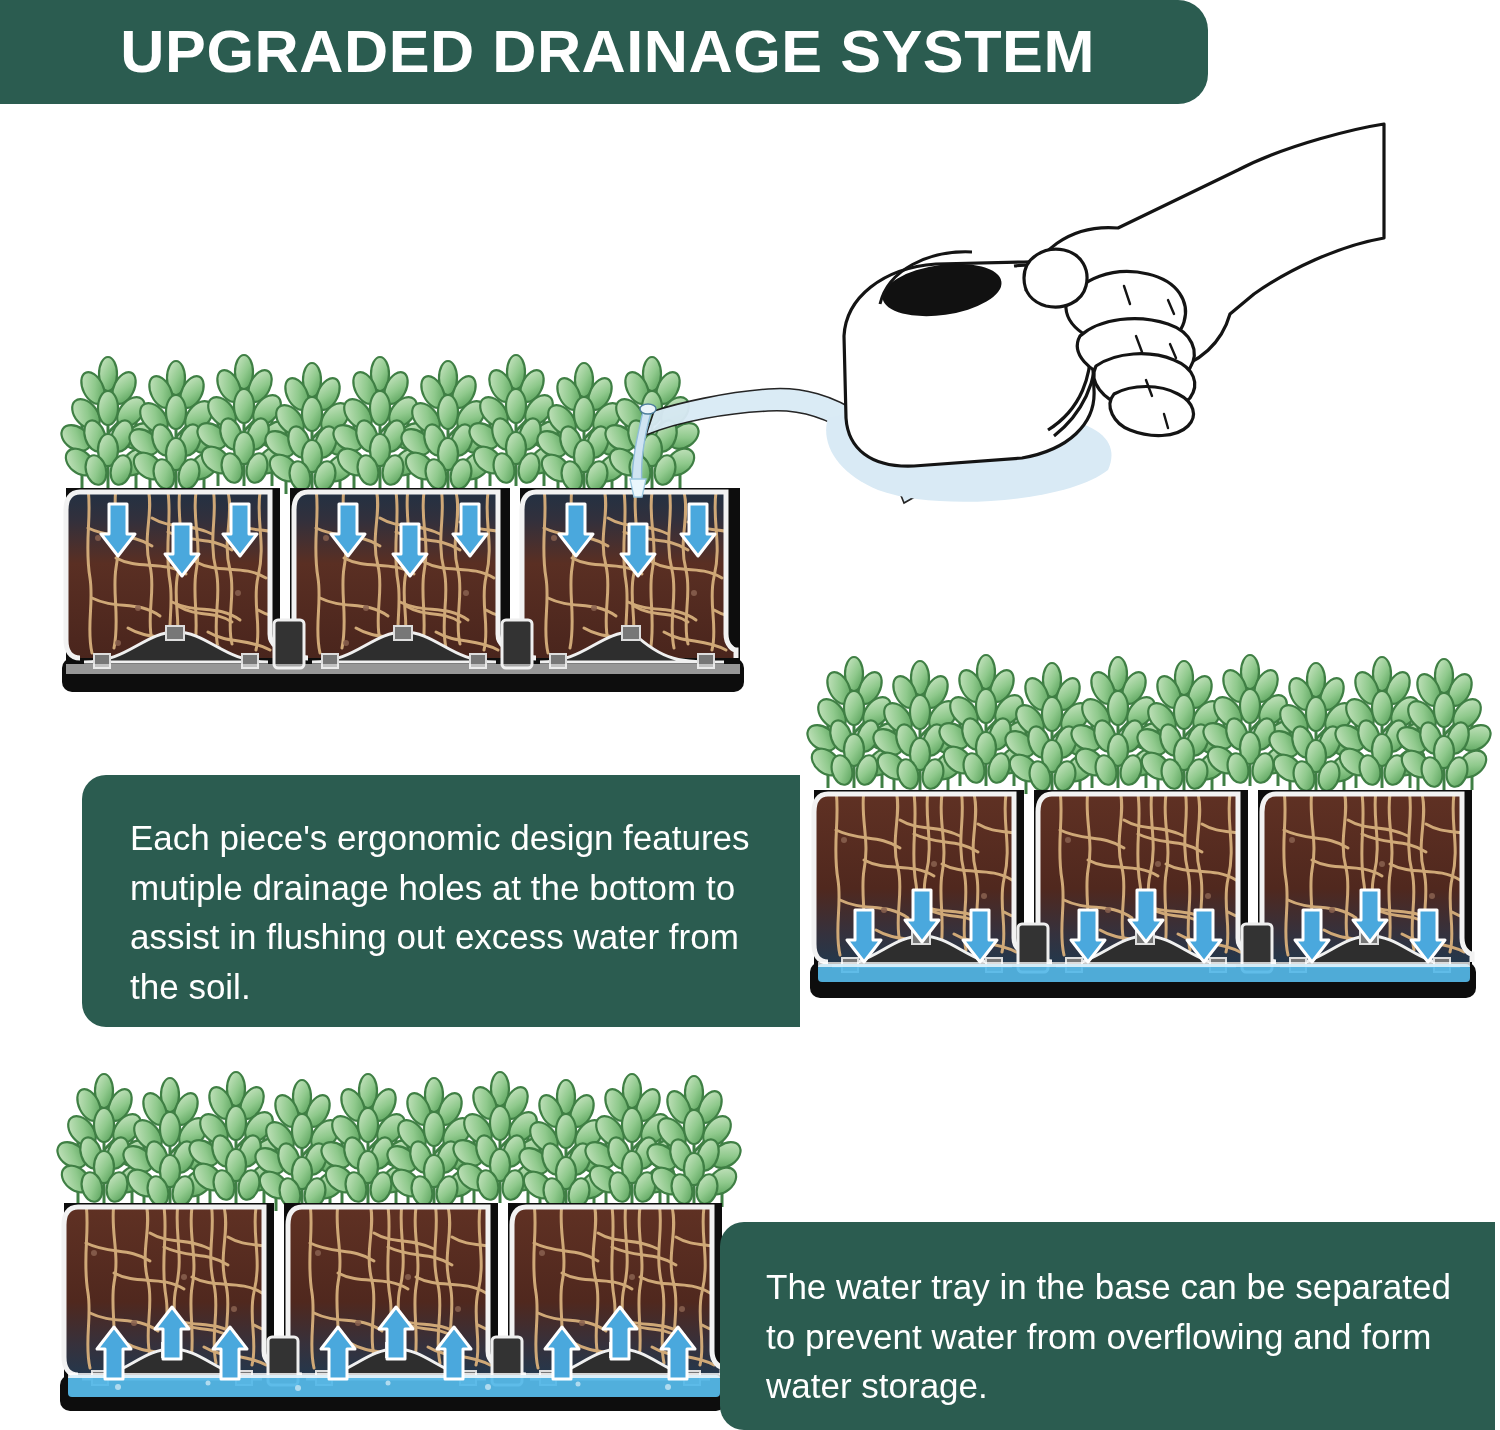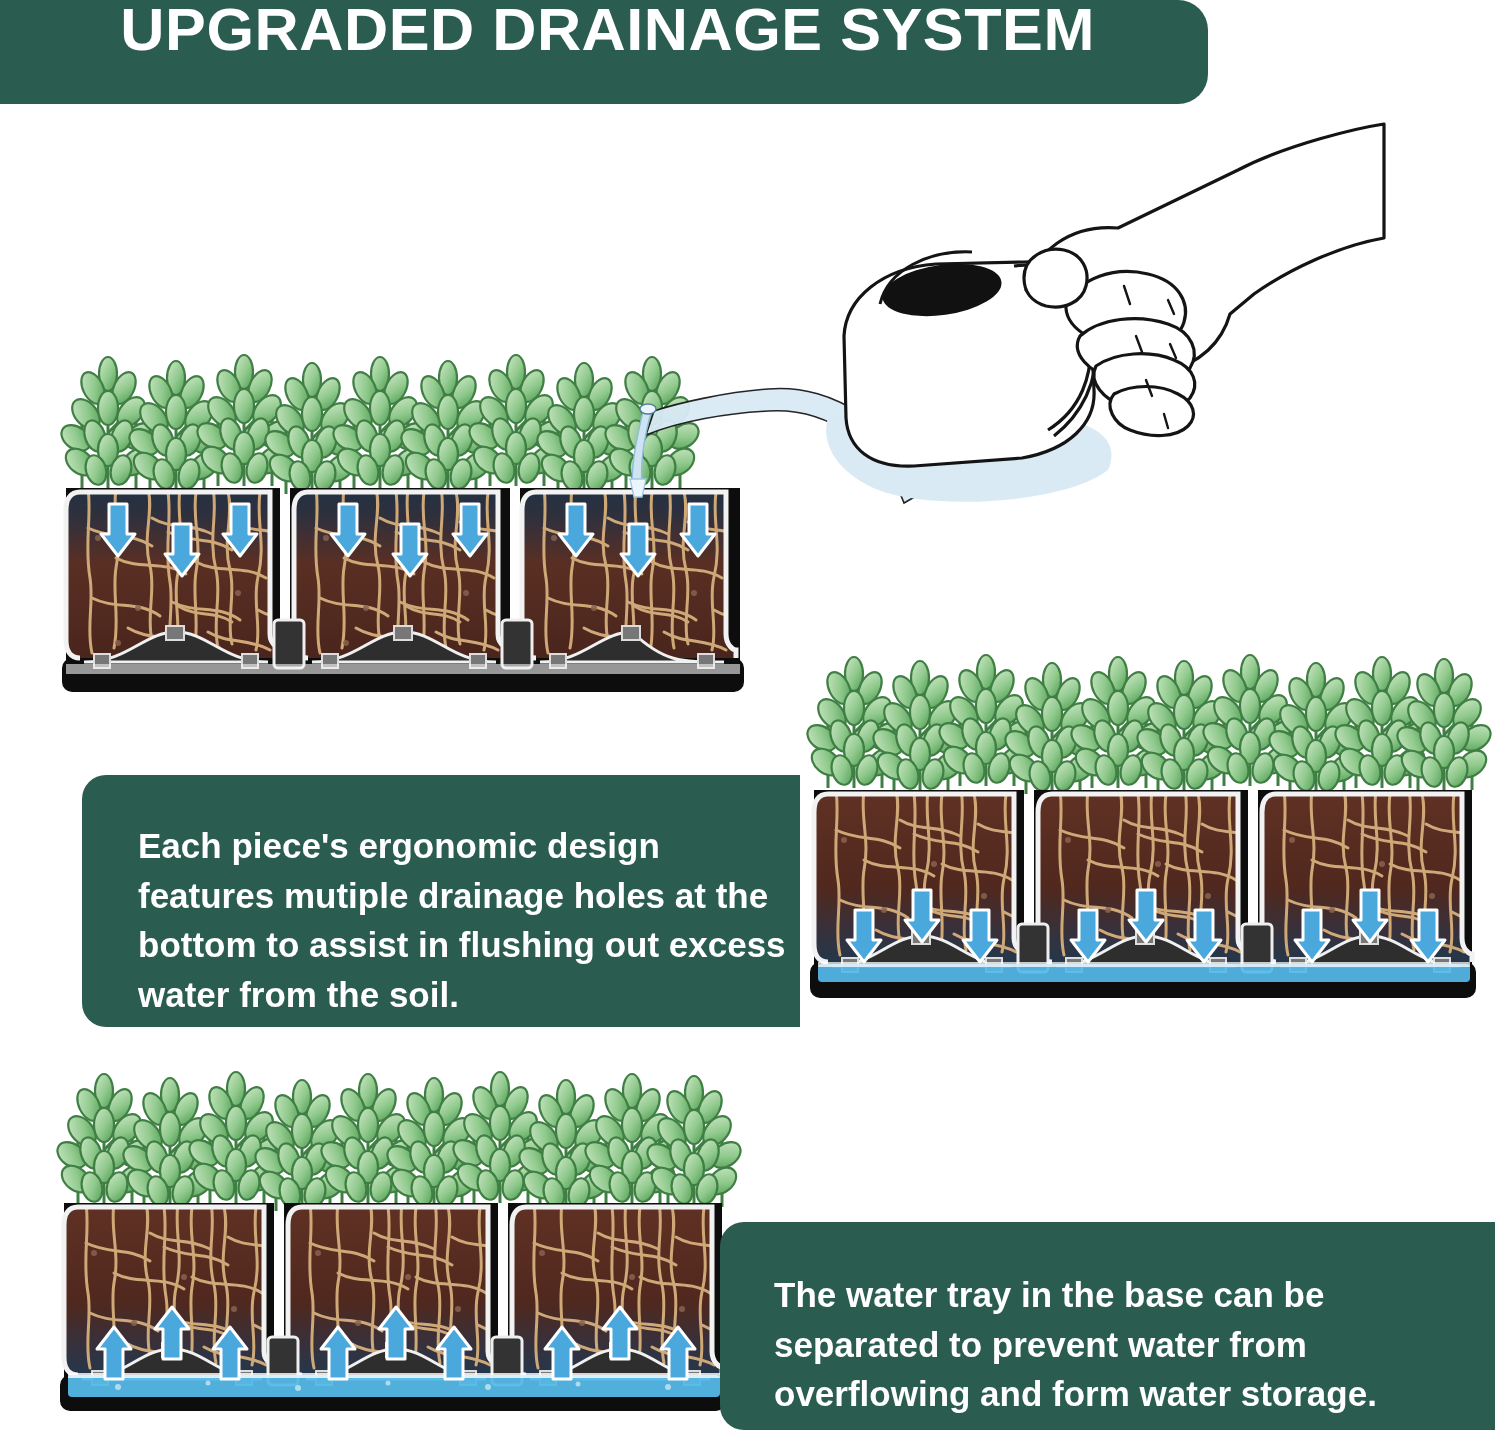--- a/index.html
+++ b/index.html
@@ -4,31 +4,31 @@
 <style>
   html,body{margin:0;padding:0;background:#ffffff;}
   body{width:1500px;height:1430px;position:relative;overflow:hidden;
        font-family:"Liberation Sans","DejaVu Sans",sans-serif;}
 
   
   .banner{
     position:absolute;left:0;top:0;width:1208px;height:104px;
     background:#2b5c50;
     border-top-right-radius:30px;border-bottom-right-radius:30px;
-    display:flex;
+    display:flex;align-items:center;
   }
   .banner-title{
     color:#ffffff;font-size:60px;font-weight:bold;letter-spacing:0.5px;
     padding-left:118px;line-height:1;white-space:nowrap;
     transform:scaleX(1.02);transform-origin:left center;
   }
 
   
   .callout{position:absolute;background:#2b5c50;color:#ffffff;box-sizing:border-box;}
-  .callout p{margin:8px;font-size:35px;line-height:1.42;font-weight:700;}
+  .callout p{margin:0;font-size:35px;line-height:1.42;font-weight:400;}
 
   #callout-1{left:82px;top:775px;width:718px;height:252px;
              border-radius:24px 0 0 24px;padding:38px 0 0 48px;}
   #callout-1 p{width:652px;}
 
   #callout-2{left:720px;top:1222px;width:775px;height:208px;
              border-radius:24px 0 0 24px;padding:40px 0 13px 46px;}
   #callout-2 p{width:705px;}
 
   

